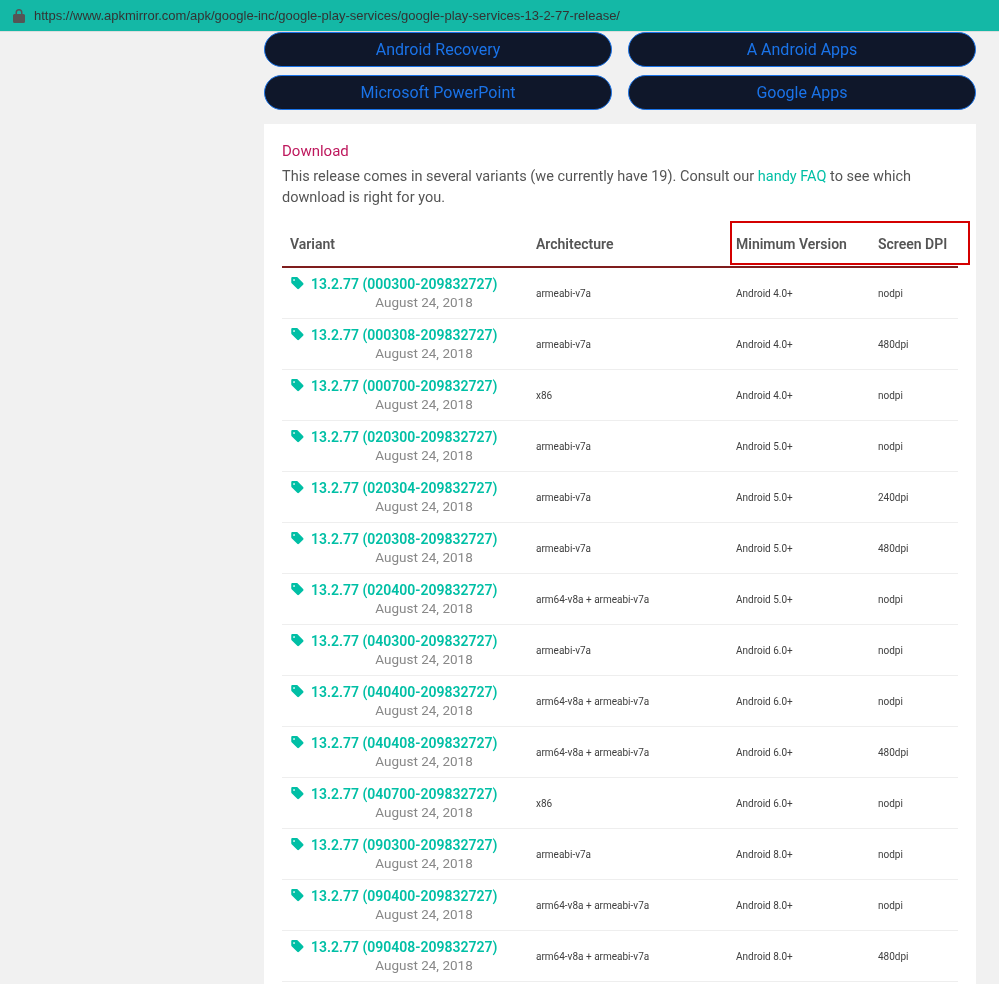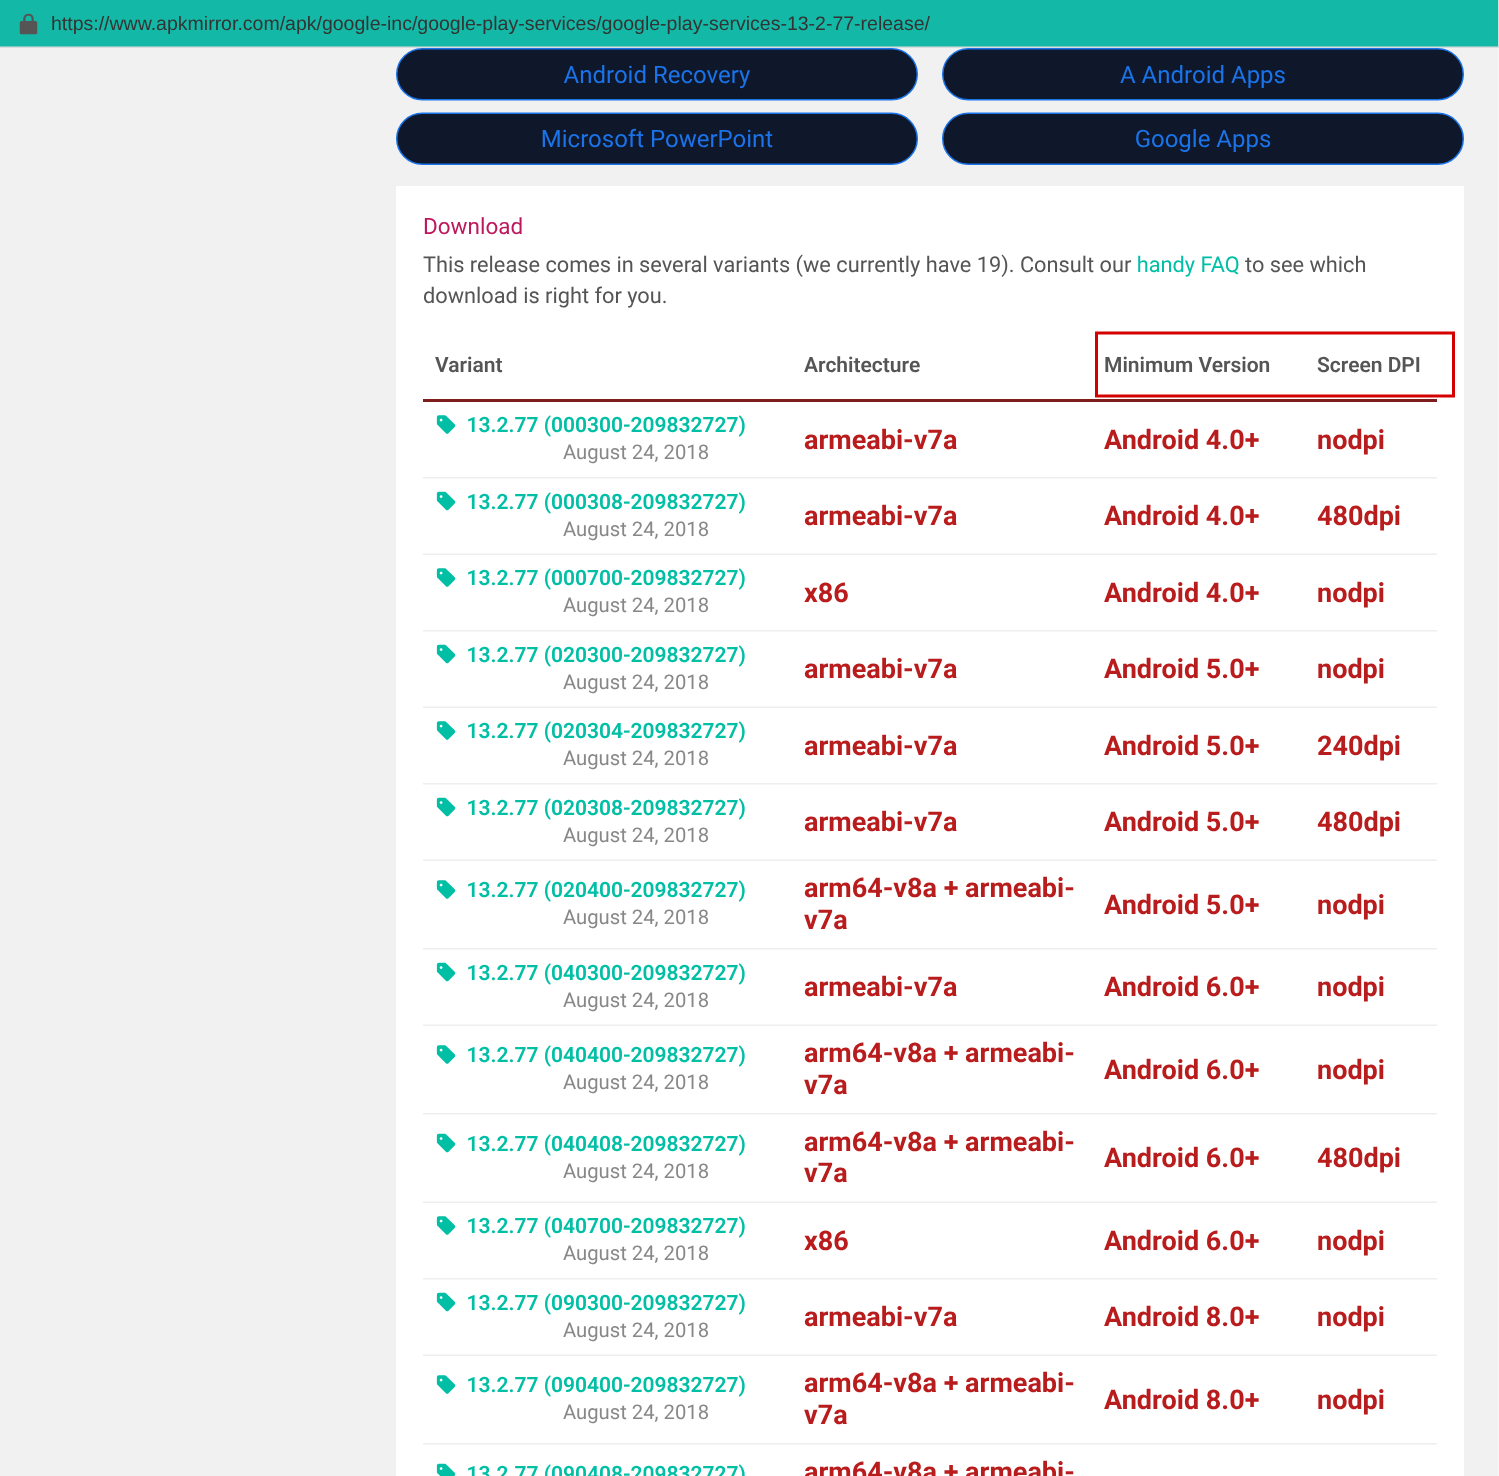--- a/index.html
+++ b/index.html
@@ -130,23 +130,23 @@
   cursor: pointer;
 }
 .variant-date {
   color: #888;
   font-size: 13.5px;
   margin-top: 2px;
   margin-left: 22px;
   text-align: center;
 }
 .cell {
-  font-size: 18px;
-  font-weight: 700;
-  color: #b91c1c;
+  font-size: 10px;
+  font-weight: 400;
+  color: #404040;
 }
 .arch-cell { width: 200px; }
 .min-cell  { width: 142px; }
 .dpi-cell  { width: 80px; }
 </style>
 </head>
 <body>
 
 <div class="address-bar">
   <span class="lock-icon">

